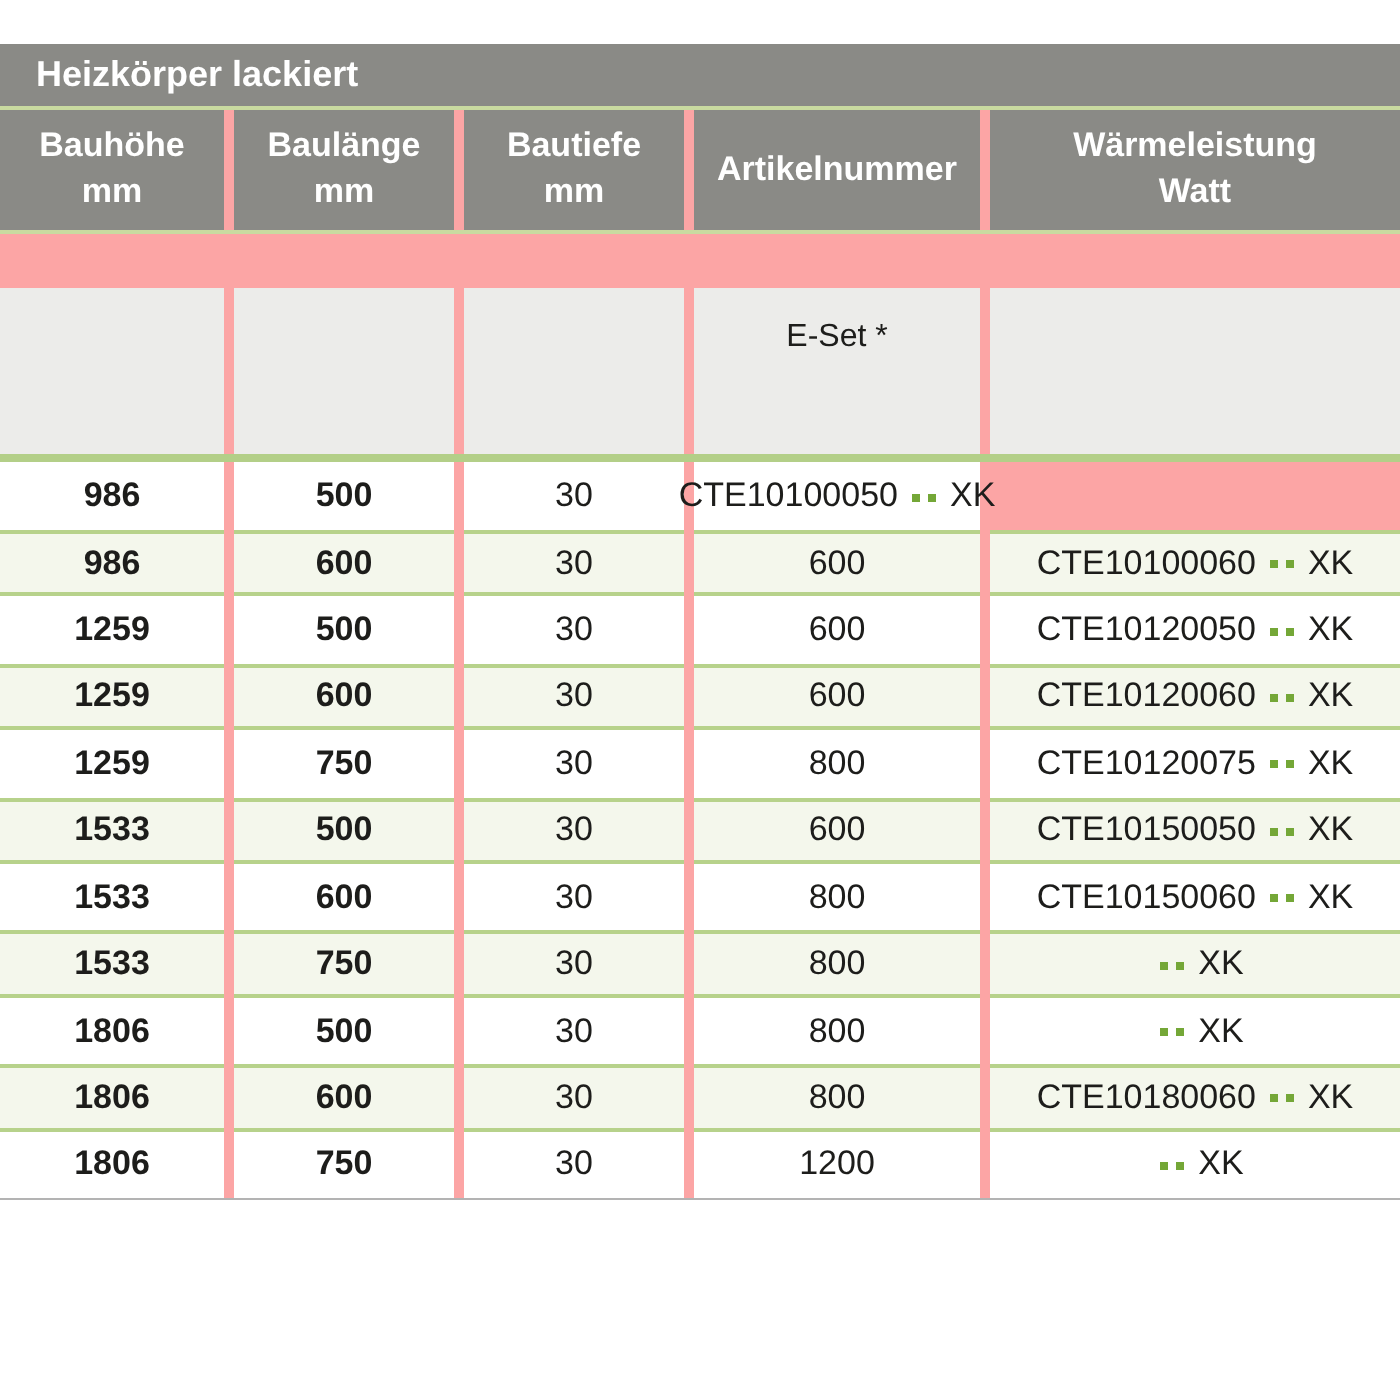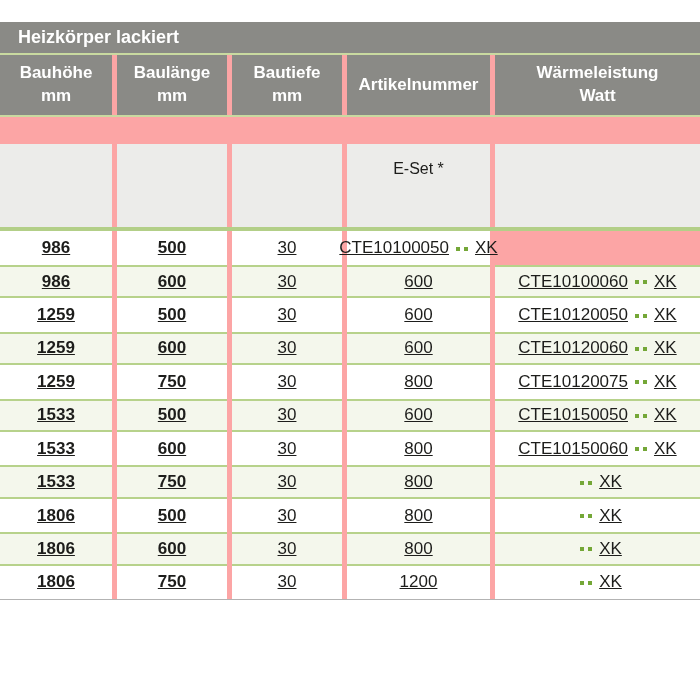--- a/index.html
+++ b/index.html
@@ -50,21 +50,20 @@
   .data-rows {
     height: 413px;
     display: flex; flex-direction: column;
   }
   .data-row { flex: 1 1 0; }
   .data-cell {
     display: flex; align-items: center; justify-content: center;
     font-size: 17px;
     background: #ffffff;
     white-space: nowrap;
-    text-decoration: underline;
   }
   .data-row.alt .data-cell {
     background: var(--row-alt-green, #f4f7ec);
     border-top: 2px solid var(--row-border-green, #b7d28b);
     border-bottom: 2px solid var(--row-border-green, #b7d28b);
   }
   .data-cell.bold { font-weight: bold; }
   .dot {
     display: inline-block;
     width: 4px; height: 4px;
@@ -270,20 +269,21 @@
           </span>
         </div>
       </div>
       <div class="grid-row data-row alt">
         <div class="data-cell bold">1806</div>
         <div class="data-cell bold">600</div>
         <div class="data-cell">30</div>
         <div class="data-cell">800</div>
         <div class="data-cell">
           <span class="artikel-wrap">
+            <span>CTE10180060</span>
             <span class="dot-pair">
               <span class="dot"></span>
               <span class="dot"></span>
             </span>
             <span class="artikel-suffix">XK</span>
           </span>
         </div>
       </div>
       <div class="grid-row data-row">
         <div class="data-cell bold">1806</div>

